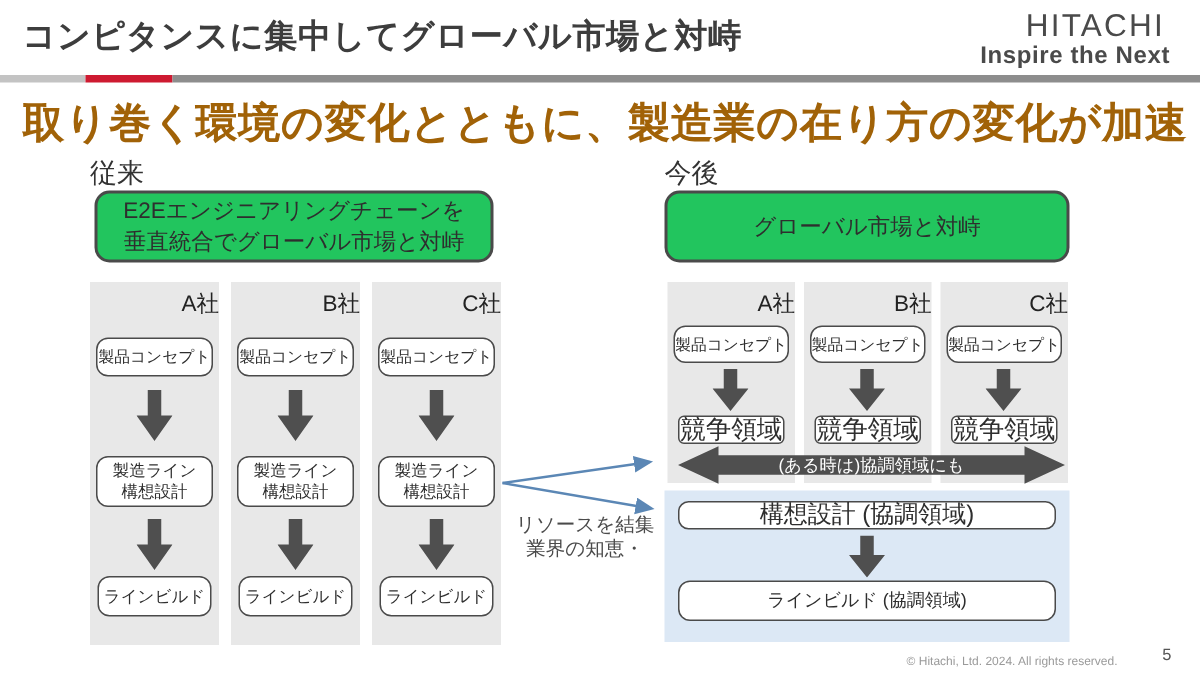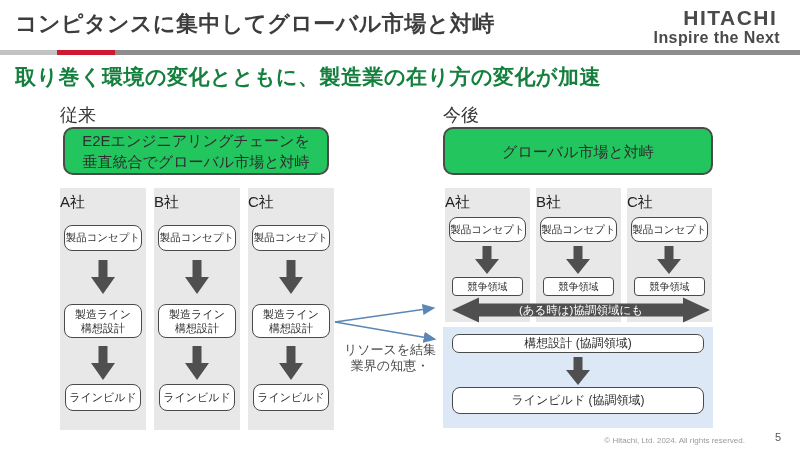--- a/index.html
+++ b/index.html
@@ -15,39 +15,39 @@
   .abs { position: absolute; }
 
   
   .page-title {
     left: 15px; top: 9px;
     font-size: 22px; font-weight: bold; color: #3d3d3d;
     letter-spacing: 0.5px;
   }
   .logo-block { right: 20px; top: 7px; text-align: center; }
   .logo-word {
-    font-size: 21px; font-weight: bold; color: #4a4a4a;
+    font-size: 21px; font-weight: normal; color: #4a4a4a;
     letter-spacing: 1.5px; line-height: 1.05;
     font-family: "Liberation Sans", sans-serif;
     margin-left: 27px;
   }
   .logo-tagline {
     font-size: 16px; font-weight: bold; color: #4a4a4a;
     letter-spacing: 0.4px; line-height: 1.1;
   }
   .divider { left: 0; top: 50px; width: 800px; height: 5px; font-size: 0; }
   .divider .seg { display: inline-block; height: 5px; vertical-align: top; }
   .seg-1 { width: 57px;  background: #c3c3c3; }
   .seg-2 { width: 58px;  background: #ce1a31; }
   .seg-3 { width: 685px; background: #8d8d8d; }
 
   
   .main-heading {
     left: 15px; top: 63px;
-    font-size: 21px; font-weight: bold; color: #15803d;
+    font-size: 28px; font-weight: bold; color: #a16207;
     letter-spacing: 0.5px;
   }
 
   
   .section-label {
     top: 103px; font-size: 18px; color: #333; text-align: left;
   }
   .section-label.left  { left: 60px;  width: 273px; }
   .section-label.right { left: 443px; width: 270px; }
 
@@ -57,21 +57,21 @@
     display: flex; flex-direction: column; align-items: center; justify-content: center;
     font-size: 15px; color: #2e2e2e; line-height: 1.4; text-align: center;
   }
   .summary-box.left  { left: 63px;  top: 127px; width: 266px; height: 48px; }
   .summary-box.right { left: 443px; top: 127px; width: 270px; height: 48px; }
 
   
   .col { background: #e8e8e8; }
   .col .col-name {
     position: absolute; top: 5px; left: 0; width: 100%;
-    text-align: left; font-size: 15px; color: #222;
+    text-align: right; font-size: 15px; color: #222;
   }
   .box {
     position: absolute; background: #fff;
     border: 1.5px solid #4a4a4a; border-radius: 8px;
     display: flex; flex-direction: column; align-items: center; justify-content: center;
     text-align: center; color: #2e2e2e;
   }
   .arrow-down { position: absolute; }
 
   
@@ -80,34 +80,34 @@
   .lcol .concept { left: 4px; right: 4px; top: 37px;  height: 26px; font-size: 10.5px; }
   .lcol .design  { left: 4px; right: 4px; top: 116px; height: 34px; font-size: 11px; line-height: 1.3; }
   .lcol .build   { left: 5px; right: 5px; top: 196px; height: 27px; font-size: 11px; }
   .lcol .a1 { left: 31px; top: 72px; }
   .lcol .a2 { left: 31px; top: 158px; }
 
   
   .rcol { top: 188px; width: 85px; height: 134px; }
   .rcol-0 { left: 445px; } .rcol-1 { left: 536px; } .rcol-2 { left: 627px; }
   .rcol .concept { left: 4px; right: 4px; top: 29px; height: 25px; font-size: 10.5px; }
-  .rcol .compete { left: 7px; right: 7px; top: 89px; height: 19px; font-size: 10px; border-radius: 4px; }
+  .rcol .compete { left: 7px; right: 7px; top: 89px; height: 19px; font-size: 17px; border-radius: 4px; }
   .rcol .a1 { left: 30px; top: 58px; }
 
   
   .double-arrow-wrap { left: 452px; top: 297px; width: 258px; height: 26px; }
   .double-arrow-label {
     position: absolute; left: 0; top: 0; width: 100%; height: 100%;
     display: flex; align-items: center; justify-content: center;
     color: #fff; font-size: 11.5px;
   }
 
   
   .coop-zone { left: 443px; top: 327px; width: 270px; height: 101px; background: #dce8f5; }
-  .coop-zone .coop-design { left: 9px; right: 9px; top: 7px;  height: 19px; font-size: 12px; border-radius: 7px; }
+  .coop-zone .coop-design { left: 9px; right: 9px; top: 7px;  height: 19px; font-size: 16px; border-radius: 7px; }
   .coop-zone .coop-build  { left: 9px; right: 9px; top: 60px; height: 27px; font-size: 12px; }
   .coop-zone .a1 { left: 123px; top: 30px; }
 
   
   .merge-arrows { left: 333px; top: 301px; width: 112px; height: 44px; }
   .center-note {
     left: 336px; top: 342px; width: 108px;
     text-align: center; font-size: 13px; color: #4a4a4a; line-height: 1.25;
   }
 

